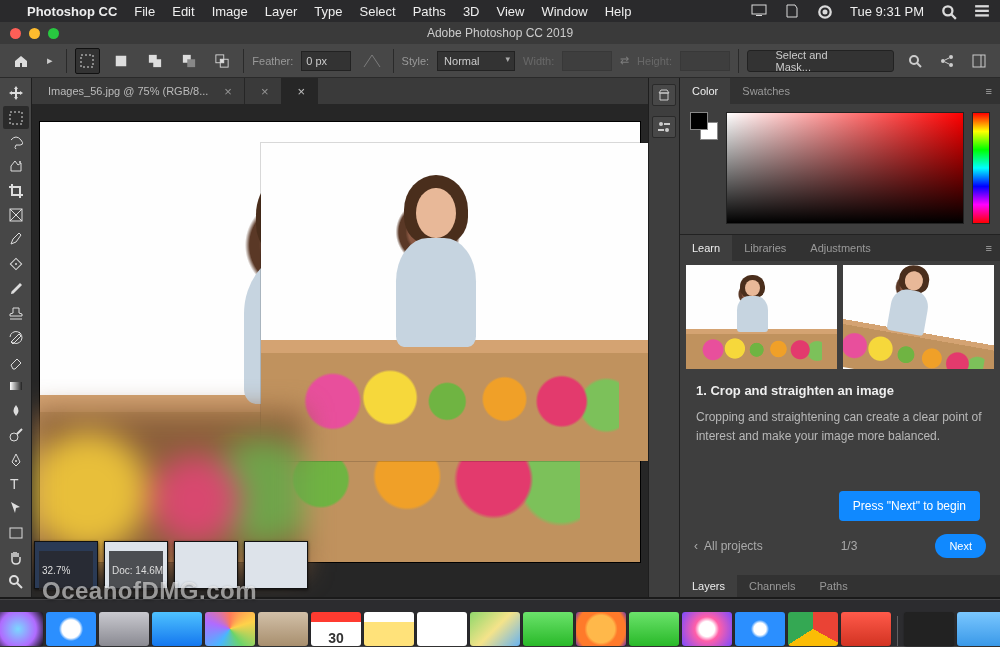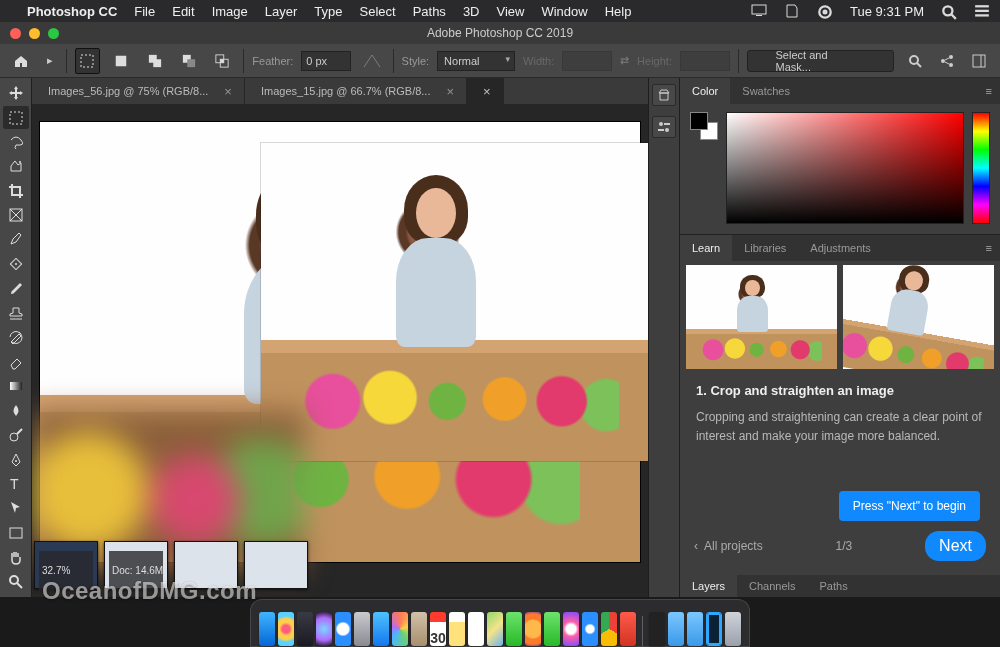--- a/index.html
+++ b/index.html
@@ -98,33 +98,33 @@
 .thumbs { display:flex; height:110px; padding:4px 6px 2px; gap:6px; position:relative; }
 .thumb { flex:1; position:relative; background:#fff; overflow:hidden; }
 .thumb .photo{ }
 .thumb.rot .photo { transform:rotate(10deg) scale(1.2); }
 .ltxt { padding:12px 16px 6px; }
 .ltxt h4 { font-size:13px; color:#eee; font-weight:600; margin-bottom:10px;}
 .ltxt p { font-size:12px; color:#b8b8b8; line-height:1.55; }
 .lfoot { margin-top:auto; padding:10px 14px 10px; display:flex; align-items:center; gap:12px; color:#aaa; }
 .lfoot .back{ display:flex; align-items:center; gap:6px; }
 .lfoot .count{ margin:12px auto; }
-.nextbtn { background:#1089ff; color:#fff; padding:6px 14px; border-radius:14px; font-size:16px; font-weight:500;}
+.nextbtn { background:#1089ff; color:#fff; padding:6px 14px; border-radius:14px; font-size:11px; font-weight:500;}
 .tooltip { position:absolute; right:20px; bottom:76px; background:#1089ff; color:#fff; padding:8px 14px; border-radius:4px; font-size:12px; z-index:50;}
 .tooltip::after { content:""; position:absolute; top:-7px; right:28px; border:7px solid transparent; border-bottom-color:#1089ff; }
 
 
 .lpTabs { height:22px; background:#323232; display:flex; font-size:11px;}
 .lpTabs .pt{ padding:0 12px; display:flex; align-items:center; color:#999;}
 .lpTabs .pt.active{ background:#3e3e3e; color:#eee;}
 
 
 .dockwrap { position:absolute; left:0; right:0; bottom:0; height:50px; display:flex; justify-content:center; align-items:flex-end; z-index:40;}
 .dock { height:48px; background:rgba(60,60,65,.55); border-radius:12px 12px 0 0; padding:3px 8px 0; display:flex; gap:3px; align-items:flex-end; backdrop-filter:blur(6px); border:1px solid rgba(255,255,255,.12);}
-.dock .app{ width:16px; height:34px; border-radius:3px; box-shadow:0 1px 2px rgba(0,0,0,.4);}
+.dock .app{ width:50px; height:34px; border-radius:3px; box-shadow:0 1px 2px rgba(0,0,0,.4);}
 .dock .sep{ width:1px; height:30px; background:rgba(255,255,255,.25); margin:0 3px;}
 
 .watermark { position:absolute; left:42px; bottom:42px; font-size:24px; font-weight:700; color:rgba(255,255,255,.55); letter-spacing:.5px; z-index:60; text-shadow:0 1px 3px rgba(0,0,0,.4);}
 .desktop-thumbs{position:absolute; left:34px; bottom:48px; height:58px; display:flex; gap:6px; z-index:5;}
 .desktop-thumbs .d{width:64px; height:48px; background:#2a3a55; border:1px solid #111; box-shadow:0 1px 3px #000a;}
 .desktop-thumbs .d.l{ background:#dde3ea;}
 .desktop-thumbs .lbl{ position:absolute; bottom:-2px; left:4px; right:4px; font-size:10px; background:rgba(40,40,44,.8); color:#ddd; padding:14px 3px; white-space:nowrap; overflow:hidden;}
 </style>
 </head>
 <body>
@@ -381,21 +381,20 @@
       </div>
   </div>
 
   <div class="center">
     <div class="tabs">
       <div class="tab">
           <span>Images_56.jpg @ 75% (RGB/8...</span>
           <span class="x">×</span>
         </div>
       <div class="tab">
-          <span>Images_15.jpg @ 66.7% (RGB/8...</span>
           <span class="x">×</span>
         </div>
       <div class="tab active">
           <span class="x">×</span>
         </div>
     </div>
     <div class="canvas">
       <div class="art">
         <div class="photo">
           <div class="hair"></div>

